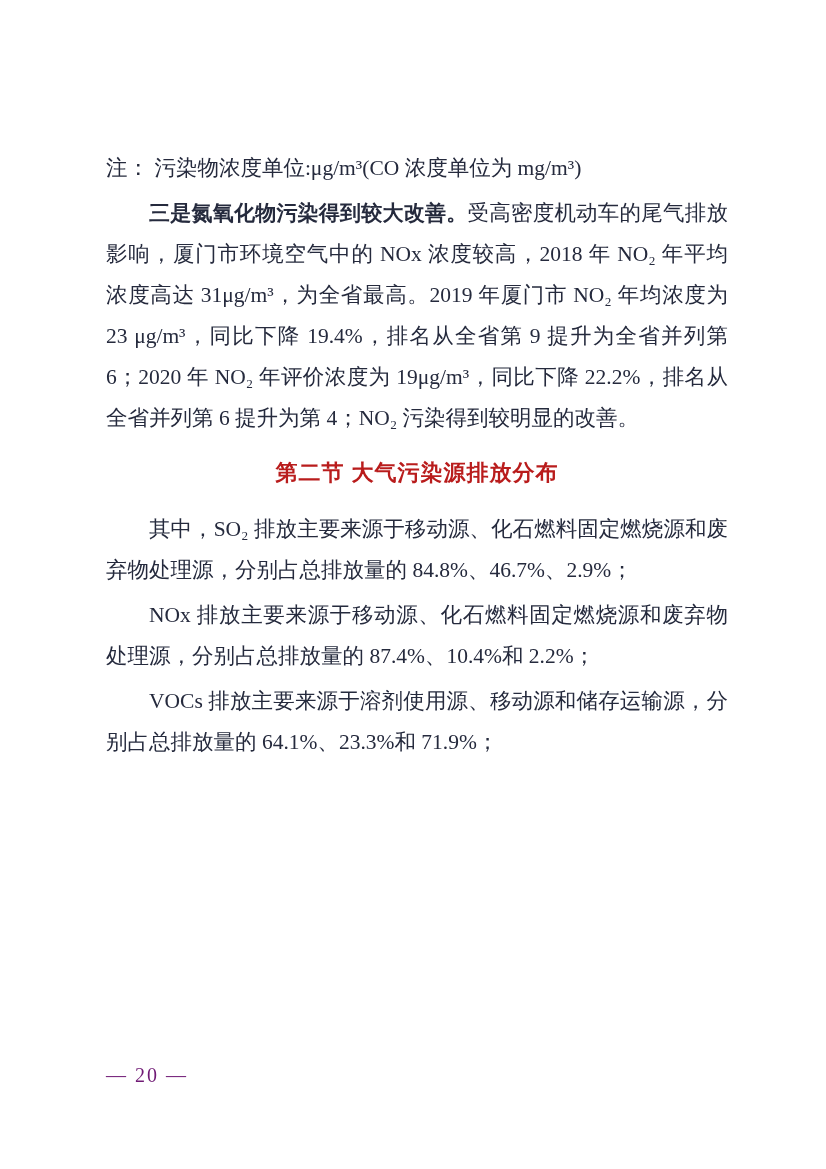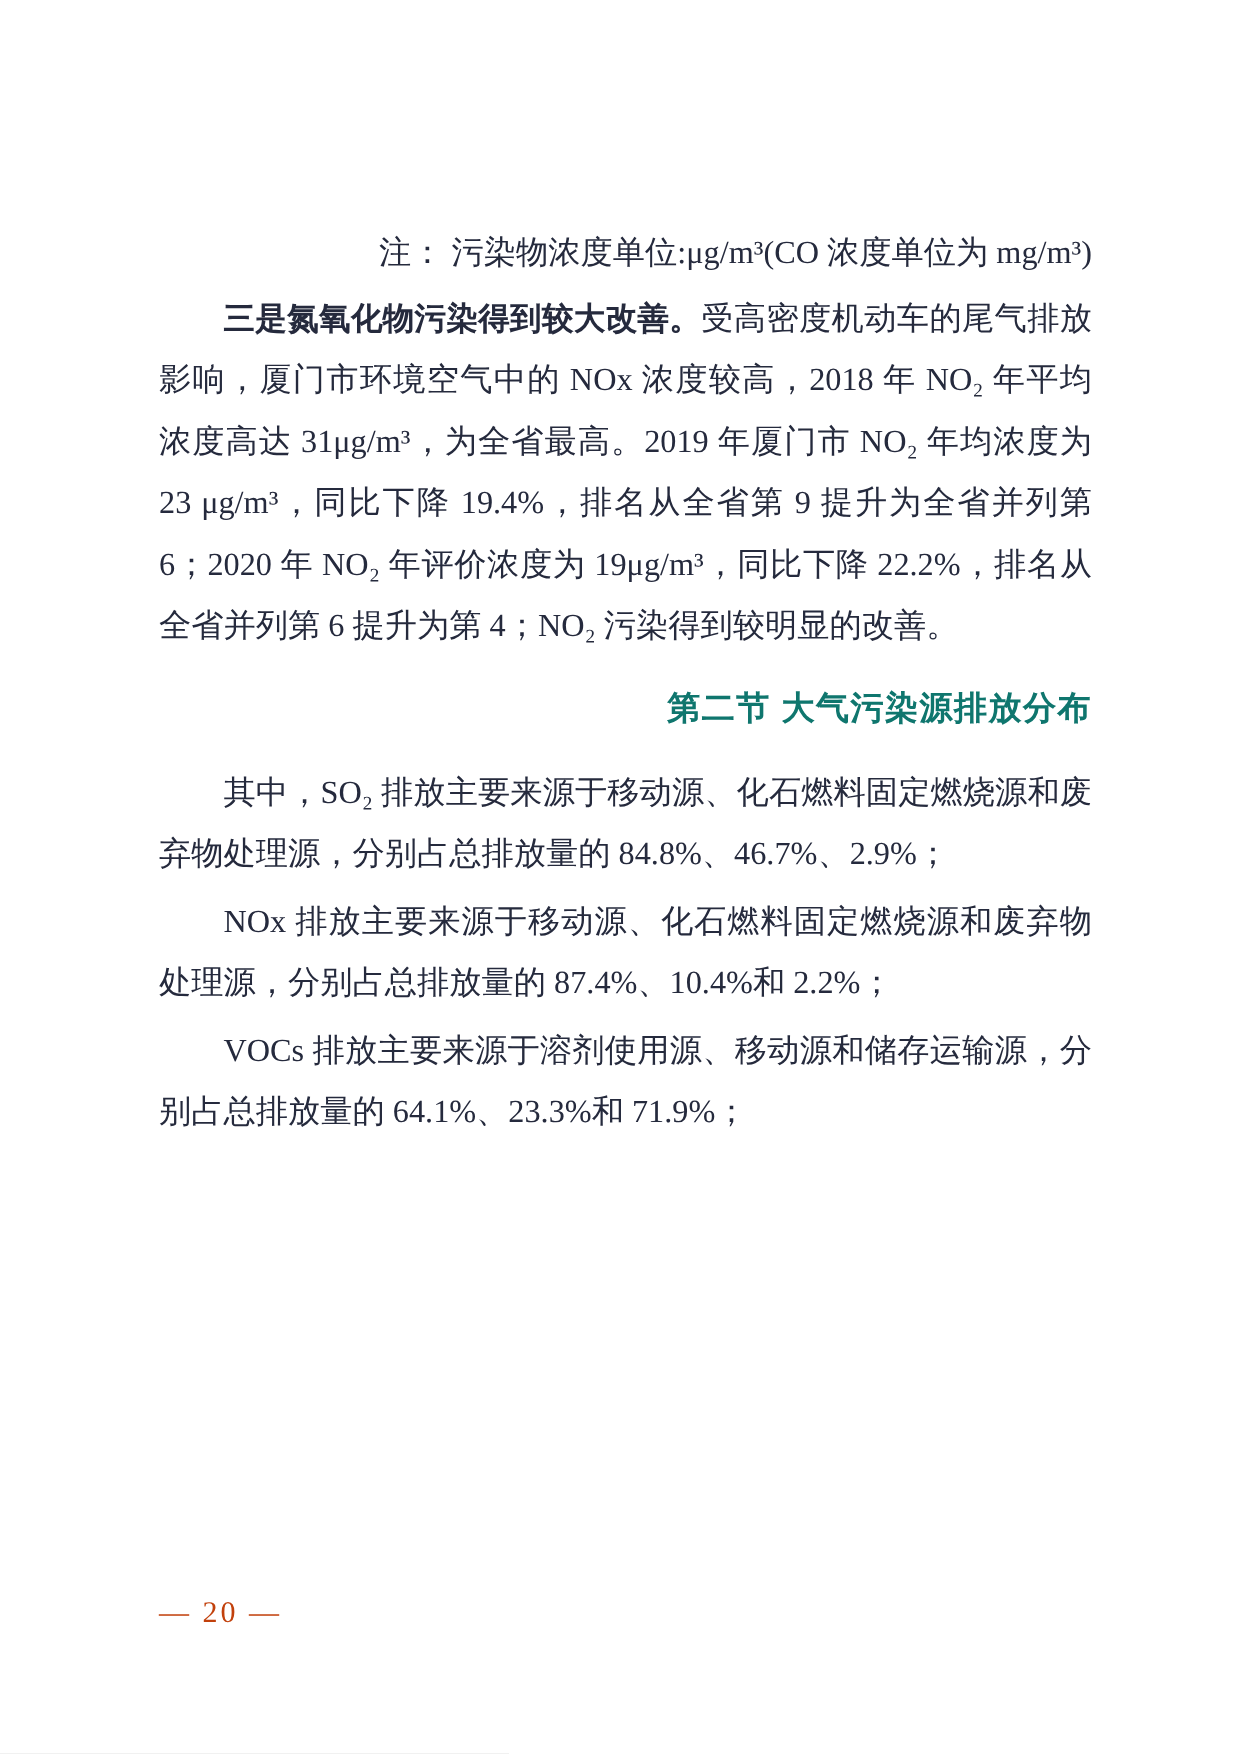--- a/index.html
+++ b/index.html
@@ -24,48 +24,48 @@
     width: 622px;
   }
   .para {
     margin: 0 0 4px 0;
     font-size: 21.5px;
     line-height: 41px;
     text-align: justify;
     text-justify: inter-ideograph;
   }
   .note {
-    text-align: right;
+    text-align: left;
     margin-bottom: 3px;
   }
   .indent {
     text-indent: 2em;
   }
   .bold-lead {
     font-weight: bold;
     font-family: "Liberation Sans", "Liberation Serif", sans-serif;
     font-size: 21px;
     margin-top: 16px;
   }
   .heading {
     margin: 14px 0 16px 0;
     font-size: 22px;
     line-height: 40px;
     font-weight: bold;
-    text-align: right;
-    color: #0f766e;
+    text-align: center;
+    color: #b91c1c;
     font-family: "Liberation Sans", "Liberation Serif", sans-serif;
     letter-spacing: 1px;
   }
   .footer {
     position: absolute;
     left: 106px;
     bottom: 82px;
     font-size: 20px;
-    color: #c2410c;
+    color: #701a75;
     letter-spacing: 2px;
   }
 </style>
 </head>
 <body>
 
 <div class="page">
   <div class="content">
 
     <p class="para note">注： 污染物浓度单位:μg/m³(CO 浓度单位为 mg/m³)</p>

